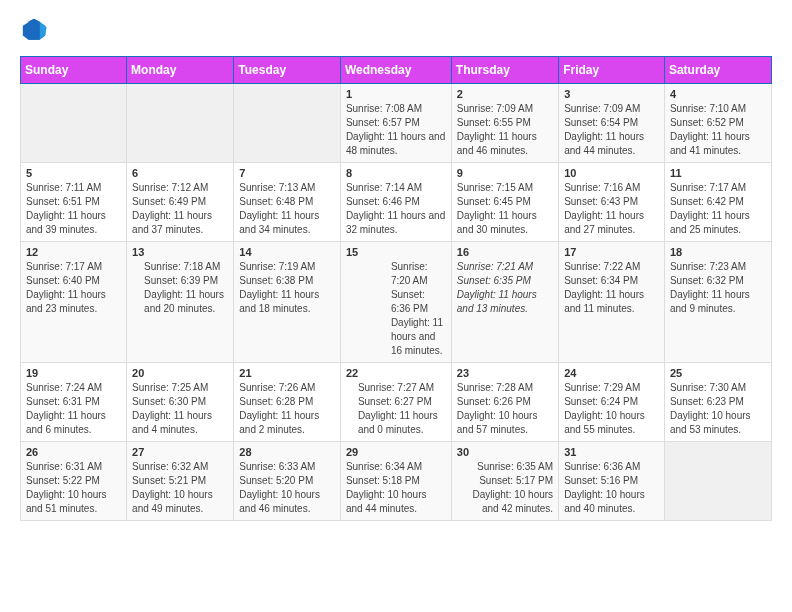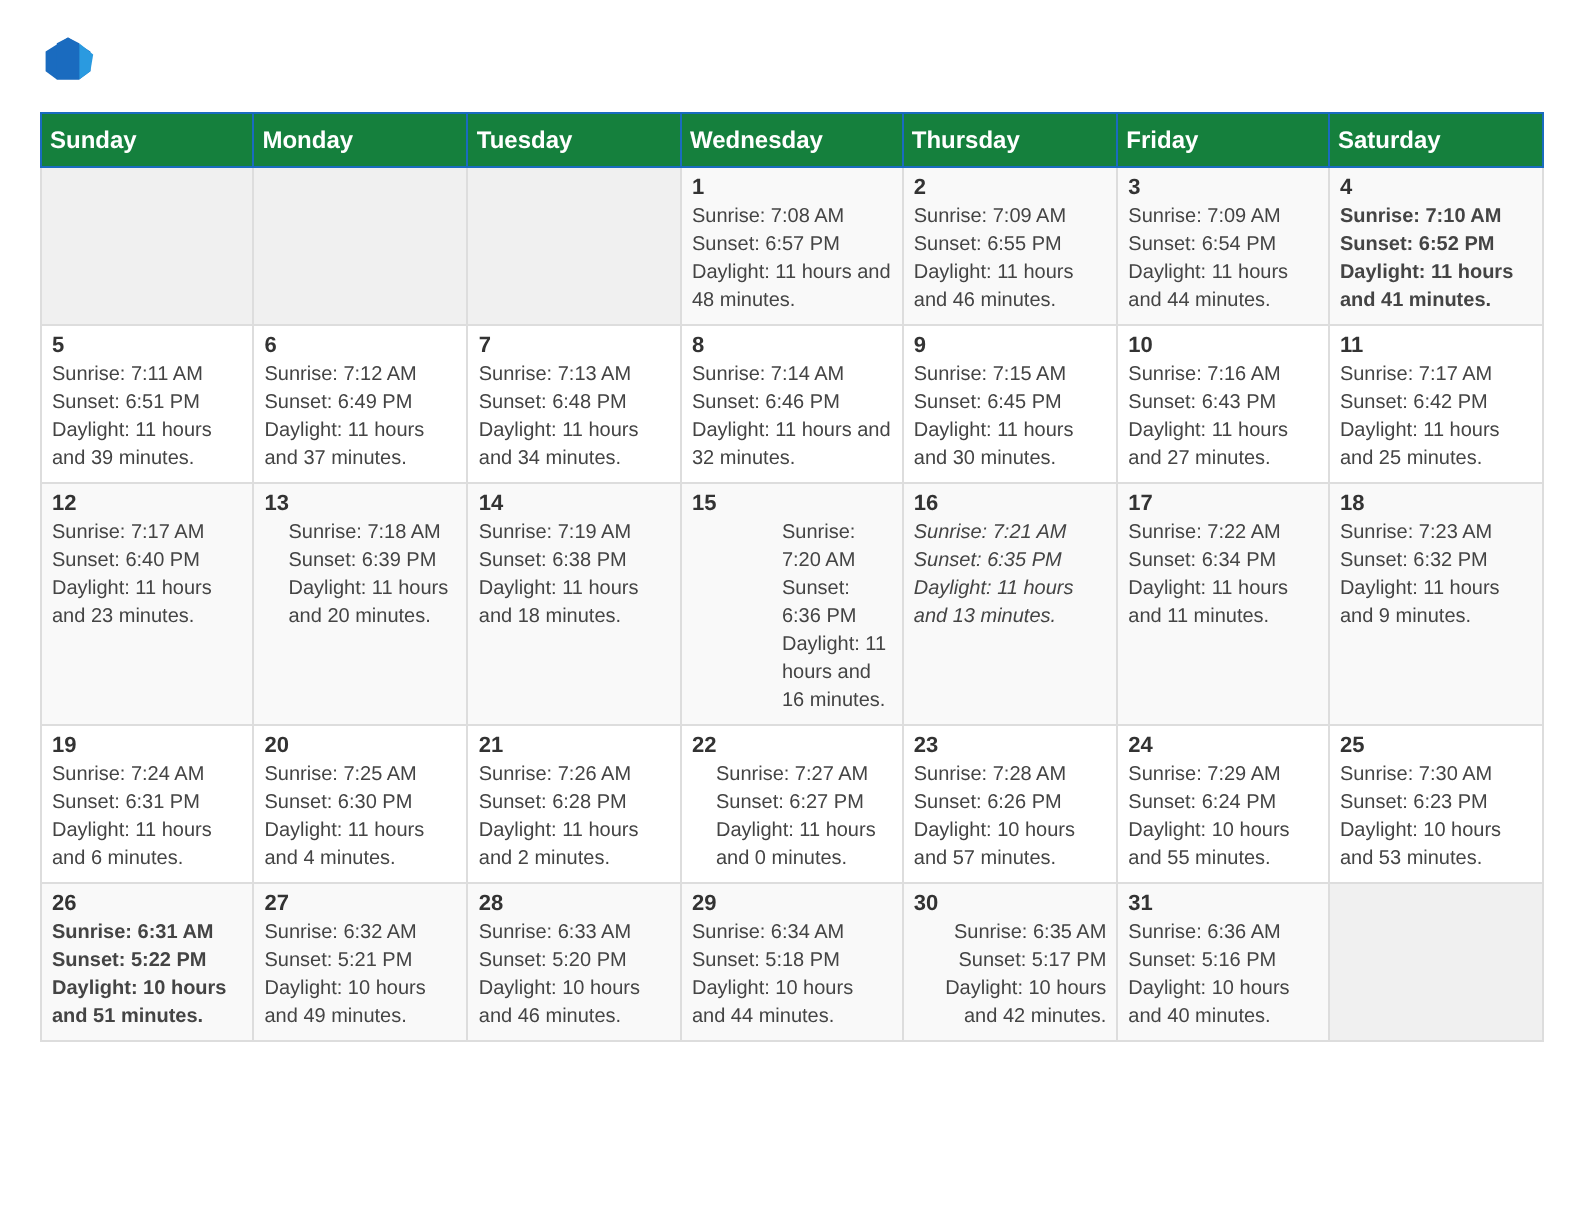--- a/index.html
+++ b/index.html
@@ -48,21 +48,21 @@
     .subtitle {
       font-size: 14px;
       color: #555;
     }
     table {
       width: 100%;
       border-collapse: collapse;
       border: 1px solid #ccc;
     }
     thead tr th {
-      background-color: #15803d;
+      background-color: #d946ef;
       color: #fff;
       font-size: 12px;
       font-weight: bold;
       padding: 6px 4px;
       text-align: left;
       border: 1px solid #1a6bbf;
     }
     tbody tr td {
       vertical-align: top;
       font-size: 10.5px;
@@ -146,21 +146,21 @@
 Daylight: 11 hours and 46 minutes.</div>
           </td>
           <td>
             <span class="day-num">3</span>
             <div class="day-info" style="white-space: pre-line;">Sunrise: 7:09 AM
 Sunset: 6:54 PM
 Daylight: 11 hours and 44 minutes.</div>
           </td>
           <td>
             <span class="day-num">4</span>
-            <div class="day-info" style="white-space: pre-line; font-weight: bold;">Sunrise: 7:10 AM
+            <div class="day-info" style="white-space: pre-line;">Sunrise: 7:10 AM
 Sunset: 6:52 PM
 Daylight: 11 hours and 41 minutes.</div>
           </td>
         </tr>
         <tr>
           <td>
             <span class="day-num">5</span>
             <div class="day-info" style="white-space: pre-line;">Sunrise: 7:11 AM
 Sunset: 6:51 PM
 Daylight: 11 hours and 39 minutes.</div>
@@ -286,21 +286,21 @@
           <td>
             <span class="day-num">25</span>
             <div class="day-info" style="white-space: pre-line;">Sunrise: 7:30 AM
 Sunset: 6:23 PM
 Daylight: 10 hours and 53 minutes.</div>
           </td>
         </tr>
         <tr>
           <td>
             <span class="day-num">26</span>
-            <div class="day-info" style="white-space: pre-line; font-weight: bold;">Sunrise: 6:31 AM
+            <div class="day-info" style="white-space: pre-line;">Sunrise: 6:31 AM
 Sunset: 5:22 PM
 Daylight: 10 hours and 51 minutes.</div>
           </td>
           <td>
             <span class="day-num">27</span>
             <div class="day-info" style="white-space: pre-line;">Sunrise: 6:32 AM
 Sunset: 5:21 PM
 Daylight: 10 hours and 49 minutes.</div>
           </td>
           <td>

